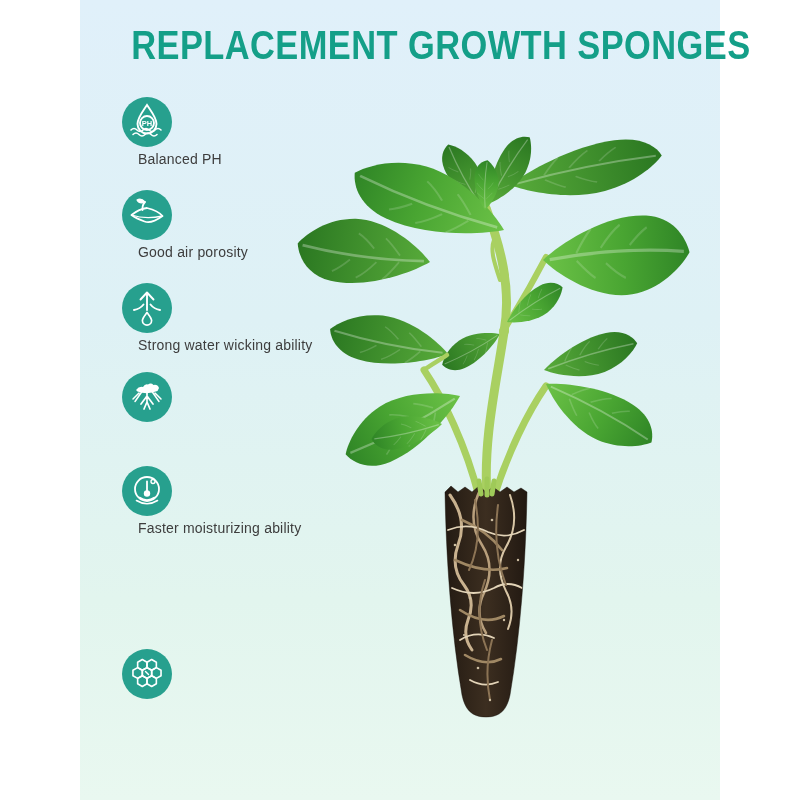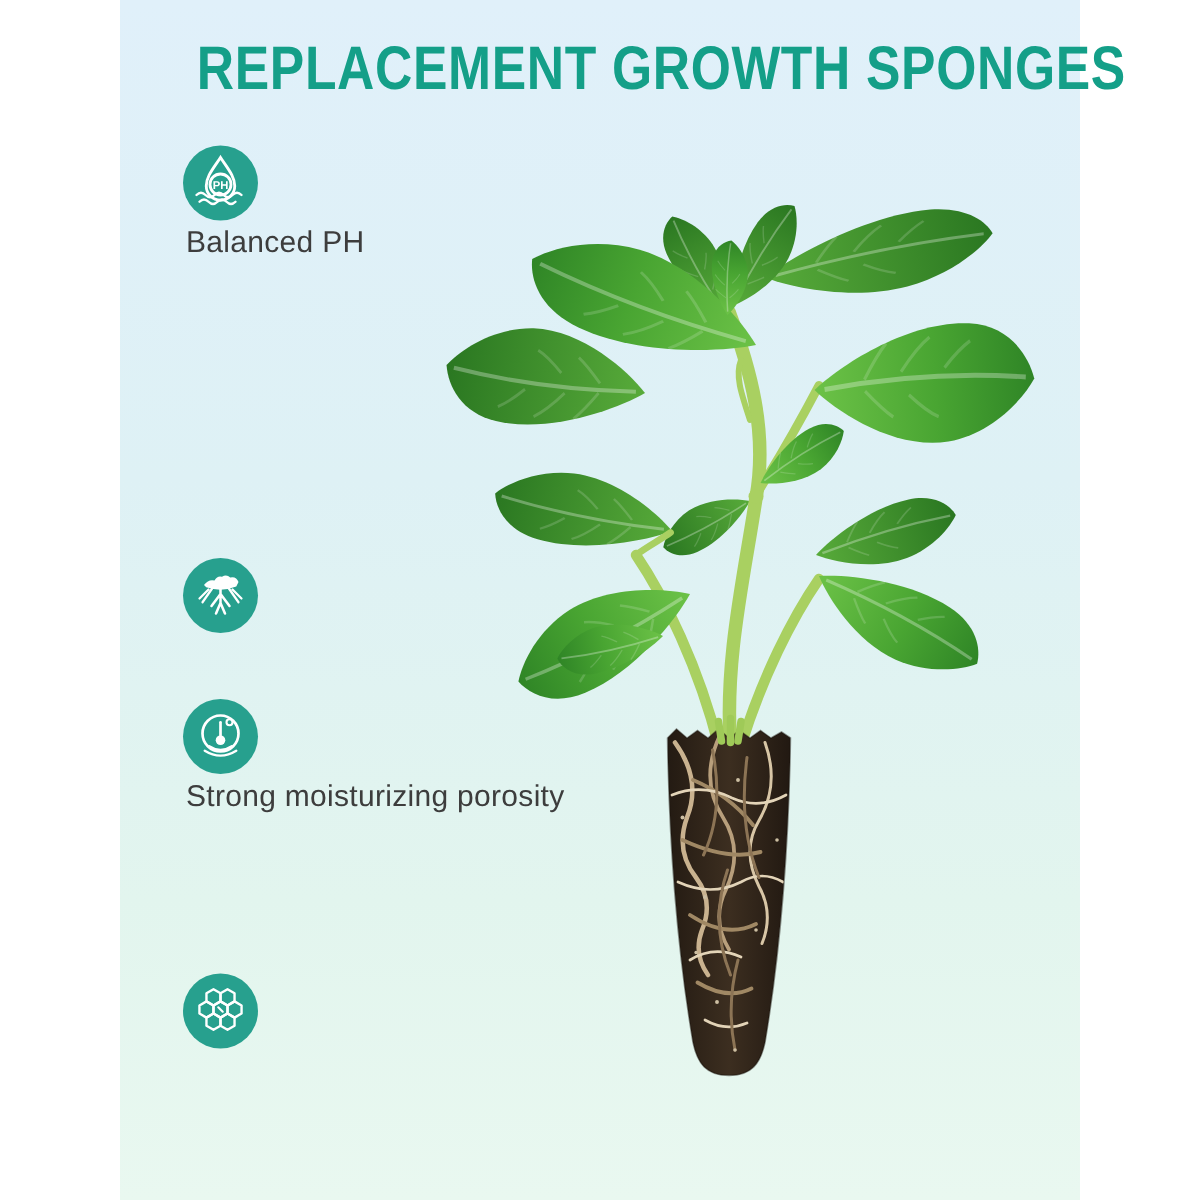--- a/index.html
+++ b/index.html
@@ -8,21 +8,21 @@
   .artboard{position:absolute;left:80px;top:0;width:640px;height:800px;
             background:linear-gradient(180deg,#e0f0fa 0%,#def1f5 40%,#e2f5ee 75%,#e9f8f0 100%);}
   .title{position:absolute;top:22px;left:0;width:640px;text-align:center;
          font-size:41px;font-weight:700;color:#149f88;letter-spacing:0.5px;
          transform:scaleX(.84);transform-origin:50% 50%;white-space:nowrap;}
   .plant-svg{position:absolute;left:0;top:0;pointer-events:none;}
   .feature{position:absolute;left:42px;width:300px;}
   .icon-circle{width:50px;height:50px;border-radius:50%;background:#27a08e;
                display:flex;align-items:flex-start;justify-content:center;}
   .icon-circle svg{display:block;}
-  .feature-label{margin-top:4px;margin-left:2px;font-size:20px;color:#3d3d3d;
+  .feature-label{margin-top:4px;margin-left:16px;font-size:14px;color:#3d3d3d;
                  letter-spacing:0.2px;white-space:nowrap;}
 </style>
 </head>
 <body>
 
 <div class="canvas">
   <div class="artboard">
 
     <svg class="plant-svg" width="640" height="800" viewBox="0 0 640 800" aria-hidden="true">
       <defs>
@@ -120,21 +120,44 @@
           <path d="M24,8 C19.5,15 14.5,20.5 14.5,27 a9.5,9.5 0 0 0 19,0 C33.5,20.5 28.5,15 24,8 Z"></path>
           <circle cx="24" cy="26" r="7"></circle>
           <text x="24" y="28.8" text-anchor="middle" stroke="none" fill="#ffffff" font-family="Liberation Sans, sans-serif" font-size="7.5" font-weight="bold">PH</text>
           <path d="M8,33 q3,-3 6,0 t6,0 t6,0 t6,0 t6,0" stroke-width="1.6"></path>
           <path d="M10,37.5 q3,-3 6,0 t6,0 t6,0 t6,0" stroke-width="1.6"></path>
         </svg>
       </div>
       <div class="feature-label">Balanced PH</div>
     </div>
 
-
+    <div class="feature" style="top:190px">
+      <div class="icon-circle">
+        <svg width="48" height="48" viewBox="0 0 48 48" fill="none" stroke="#ffffff" stroke-width="1.8" stroke-linecap="round" stroke-linejoin="round">
+          <path d="M24,18 C30,19.5 37,23 39.5,26 C34,30 27,33.5 21.5,31.5 C16,29.5 10.5,26.5 8.5,25 C13.5,21 19,18.5 24,18 Z"></path>
+          <path d="M8.5,25 C16,27.5 28,28.5 39.5,26" stroke-width="1.3"></path>
+          <path d="M19.5,20 q-0.5,-5 2.5,-8"></path>
+          <path d="M22,12 q-4,-4.5 -8,-2 q2.5,4.5 8,2 Z" fill="#ffffff" stroke-width="1.2"></path>
+        </svg>
+      </div>
+      <div class="feature-label">Good air porosity</div>
+    </div>
+
+    <div class="feature" style="top:283px">
+      <div class="icon-circle">
+        <svg width="48" height="48" viewBox="0 0 48 48" fill="none" stroke="#ffffff" stroke-width="1.9" stroke-linecap="round" stroke-linejoin="round">
+          <path d="M24,27 V10"></path>
+          <path d="M17.5,16.5 L24,9.5 L30.5,16.5"></path>
+          <path d="M11,27 q6,-1 9.5,-5.5"></path>
+          <path d="M37,27 q-6,-1 -9.5,-5.5"></path>
+          <path d="M24,29.5 c-2.3,3.2 -4.6,5.6 -4.6,8 a4.6,4.6 0 0 0 9.2,0 C28.6,35.1 26.3,32.7 24,29.5 Z" stroke-width="1.7"></path>
+        </svg>
+      </div>
+      <div class="feature-label">Strong water wicking ability</div>
+    </div>
 
     <div class="feature" style="top:372px">
       <div class="icon-circle">
         <svg width="48" height="48" viewBox="0 0 48 48" fill="none" stroke="#ffffff" stroke-width="1.7" stroke-linecap="round">
           <path d="M13,18 q3,-4 7,-3 q2,-3.5 5,-2.5 q3,-2 5.5,0.5 q4,-1 5.5,3 l-1.5,3 q-10,4 -20,0.5 Z" fill="#ffffff" stroke="none"></path>
           <path d="M24,19 V30 M24,24 l-6,8 M24,24 l6,8 M24,30 l-3,7 M24,30 l3,7"></path>
           <path d="M19,19.5 l-7,10 M29,19.5 l7,10 M16,21 l-6,6 M32,21 l6,6" stroke-width="1.5"></path>
         </svg>
       </div>
     </div>
@@ -143,21 +166,21 @@
       <div class="icon-circle">
         <svg width="48" height="48" viewBox="0 0 48 48" fill="none" stroke="#ffffff" stroke-width="1.8" stroke-linecap="round">
           <circle cx="24" cy="23" r="12"></circle>
           <path d="M24,15.5 V25"></path>
           <circle cx="24" cy="27.5" r="3.2" fill="#ffffff" stroke="none"></circle>
           <circle cx="30" cy="15.5" r="2" stroke-width="1.4"></circle>
           <path d="M16.5,31.5 q7.5,5 15,0" stroke-width="1.6"></path>
           <path d="M13.5,34.5 q10.5,6.5 21,0" stroke-width="1.6"></path>
         </svg>
       </div>
-      <div class="feature-label">Strong moisturizing porosity</div>
+      <div class="feature-label">Faster moisturizing ability</div>
     </div>
 
     <div class="feature" style="top:649px">
       <div class="icon-circle">
         <svg width="48" height="48" viewBox="0 0 48 48" fill="none" stroke="#ffffff" stroke-width="1.6" stroke-linejoin="round">
           <defs>
             <polygon id="hexCell" points="0,-5.4 4.68,-2.7 4.68,2.7 0,5.4 -4.68,2.7 -4.68,-2.7"></polygon>
           </defs>
           <use href="#hexCell" x="24" y="24"></use>
           <use href="#hexCell" x="33.36" y="24"></use>

